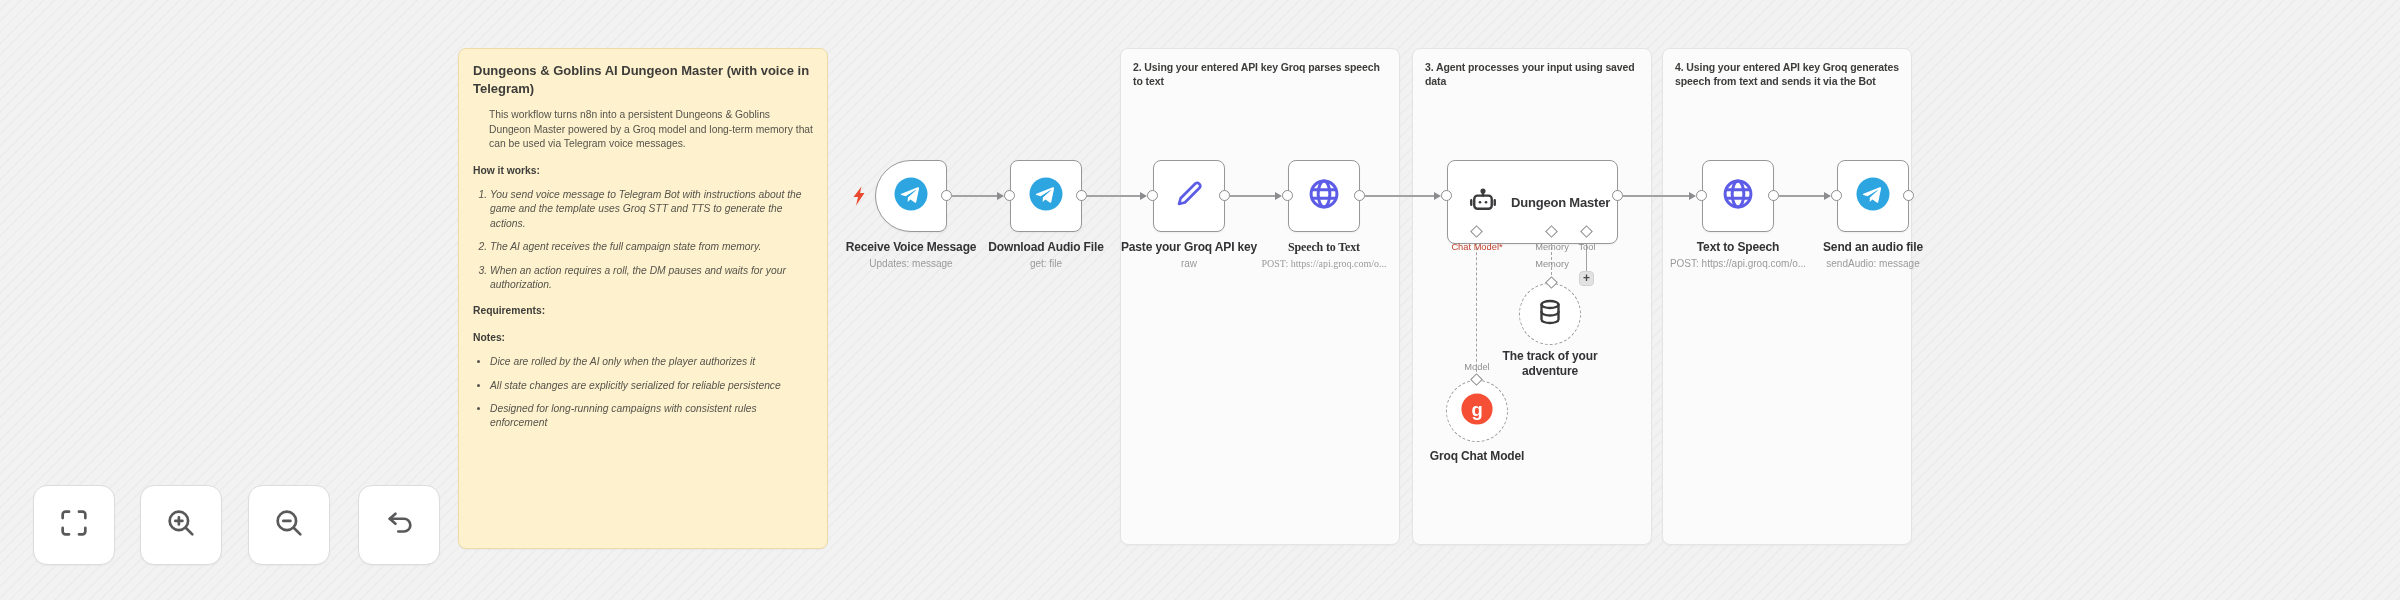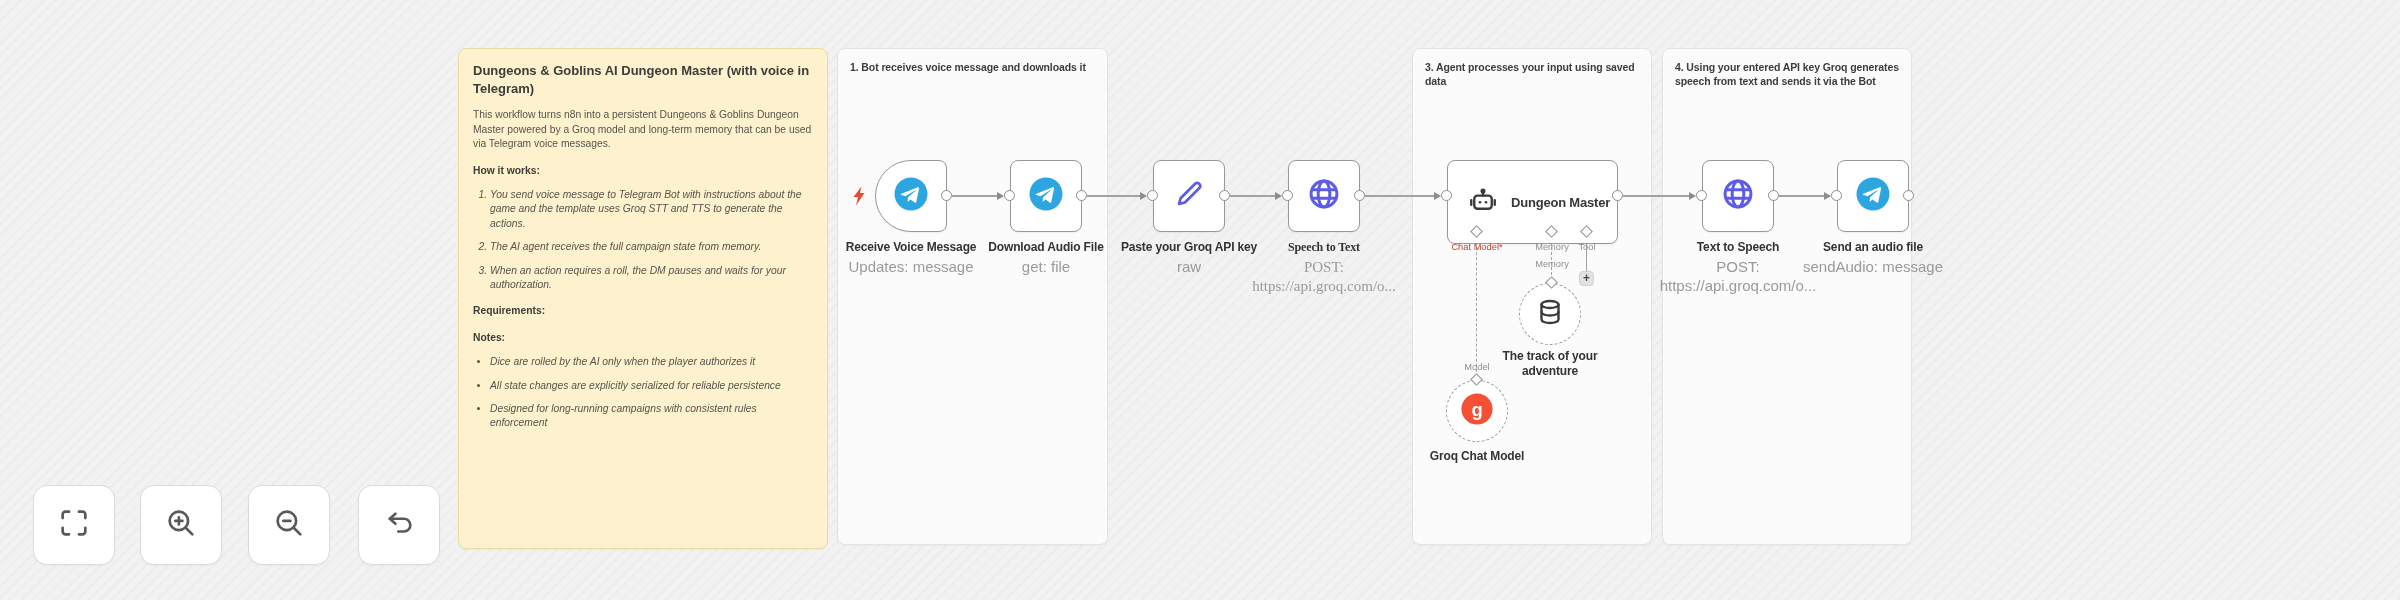--- a/index.html
+++ b/index.html
@@ -7,36 +7,36 @@
     font-family:"Liberation Sans",sans-serif;
     background:#f2f2f2;
     background-image:repeating-linear-gradient(135deg,#f2f2f2 0 6px,#ededed 6px 8px);}
   
   .sticky{position:absolute;border-radius:8px;box-sizing:border-box;}
   .sticky.yellow{background:#fdf2cd;border:1px solid #ecdba6;box-shadow:0 1px 2px rgba(0,0,0,.04);}
   .sticky.white{background:#fbfbfb;border:1px solid #e4e4e4;box-shadow:0 1px 2px rgba(0,0,0,.03);}
   .sticky .shead{font-size:10.5px;font-weight:700;color:#3d3c3a;padding:11px 12px 0 12px;line-height:1.35;letter-spacing:-.1px;}
   .ynote{padding:13px 14px;color:#56534c;font-size:10.3px;line-height:1.4;}
   .ynote .ytitle{font-weight:700;color:#3d3c3a;font-size:13px;margin-bottom:10px;}
-  .ynote p{margin:0 0 11px 0;}
+  .ynote p{margin:0 0 11px 16px;}
   .ynote .yh{font-weight:700;color:#3d3c3a;margin:12px 0 10px 0;}
   .ynote ol,.ynote ul{margin:0 0 4px 0;padding-left:17px;font-style:italic;}
   .ynote li{margin-bottom:9px;}
   
   .node{position:absolute;width:72px;height:72px;background:#fff;border:1.7px solid #98989b;
     border-radius:8px;box-sizing:border-box;display:flex;align-items:center;justify-content:center;
     box-shadow:0 1px 2px rgba(0,0,0,.05);}
   .node.trigger{border-radius:36px 8px 8px 36px;}
   .node.agent{width:171px;height:84px;justify-content:flex-start;padding-left:20px;gap:13px;}
   .agent-title{font-size:13px;font-weight:700;color:#38383a;letter-spacing:-.2px;}
   .cnode{position:absolute;width:62px;height:62px;background:#fff;border:1.6px dashed #9a9a9d;
     border-radius:50%;box-sizing:border-box;display:flex;align-items:center;justify-content:center;}
   .caption{position:absolute;width:170px;text-align:center;}
   .nname{font-size:12px;font-weight:700;color:#333336;letter-spacing:-.15px;line-height:1.25;}
-  .nsub{font-size:15px;color:#9a9a9a;margin-top:3px;line-height:1.25;}
+  .nsub{font-size:10px;color:#9a9a9a;margin-top:3px;line-height:1.25;}
   
   .hline{position:absolute;height:2px;background:#a2a2a4;top:195px;}
   .vline{position:absolute;width:0;border-left:1.6px dashed #a2a2a4;}
   .vline.solid{border-left-style:solid;}
   .arrow{position:absolute;width:0;height:0;border-top:4.5px solid transparent;
     border-bottom:4.5px solid transparent;border-left:7px solid #8c8c8e;top:191.5px;}
   .port{position:absolute;width:11px;height:11px;background:#fff;border:1.8px solid #8c8c8e;
     border-radius:50%;box-sizing:border-box;top:190px;}
   .diamond{position:absolute;width:9px;height:9px;background:#fff;border:1.5px solid #8c8c8e;
     box-sizing:border-box;transform:rotate(45deg);}
@@ -69,22 +69,22 @@
       <div class="yh">Requirements:</div>
       <div class="yh">Notes:</div>
       <ul>
         <li>Dice are rolled by the AI only when the player authorizes it</li>
         <li>All state changes are explicitly serialized for reliable persistence</li>
         <li>Designed for long-running campaigns with consistent rules enforcement</li>
       </ul>
     </div>
   </div>
 
-  <div class="sticky white" style="left:837px;top:48px;width:271px;height:497px;">
-    <div class="shead">1. Bot receives voice message and downloads it</div>
+  <div class="sticky white" style="left:1120px;top:48px;width:280px;height:497px;">
+    <div class="shead">2. Using your entered API key Groq parses speech to text</div>
   </div>
   <div class="sticky white" style="left:1412px;top:48px;width:240px;height:497px;">
     <div class="shead">3. Agent processes your input using saved data</div>
   </div>
   <div class="sticky white" style="left:1662px;top:48px;width:250px;height:497px;">
     <div class="shead">4. Using your entered API key Groq generates speech from text and sends it via the Bot</div>
   </div>
 
   <div class="hline" style="left:952px;width:50px;"></div>
   <div class="arrow" style="left:997px;"></div>

